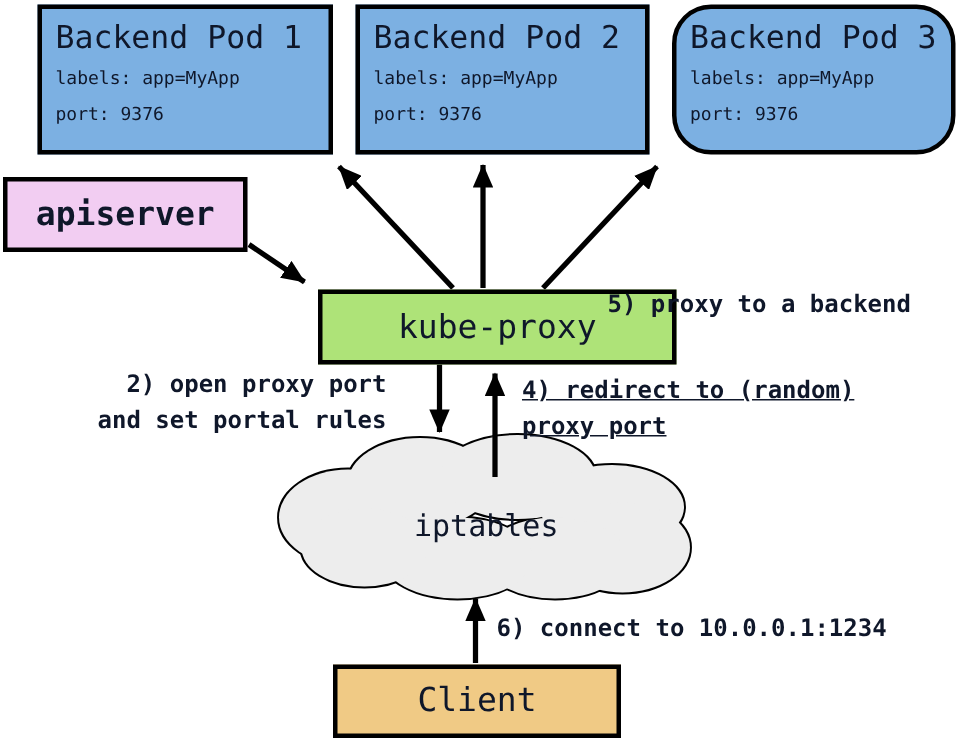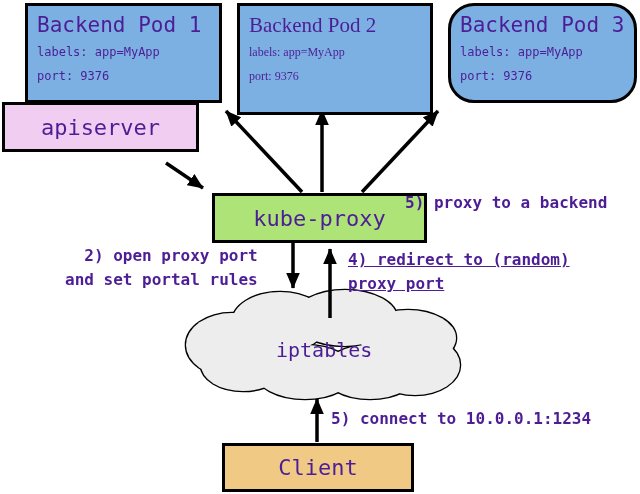--- a/index.html
+++ b/index.html
@@ -1,21 +1,21 @@
 <!DOCTYPE html>
 <html><head>
 <meta charset="utf-8">
 <style>
   html, body { margin: 0; padding: 0; background: #ffffff; }
   .stage {
     position: relative;
     width: 640px;
     height: 494px;
     font-family: "DejaVu Sans Mono", monospace;
-    color: #4c1d95;
+    color: #0f172a;
     overflow: hidden;
     background: #ffffff;
   }
   .stage svg { position: absolute; left: 0; top: 0; }
   .box { position: absolute; box-sizing: border-box; border: 3px solid #000; }
   .pod { background: #7cb0e2; padding: 4px 8px 0 9px; }
   .pod-title { font-size: 21px; line-height: 30px; white-space: nowrap; }
   .pod-line  { font-size: 12px; line-height: 24px; white-space: nowrap; }
   .label-box {
     display: flex; align-items: center; justify-content: center;
@@ -79,46 +79,46 @@
       <line x1="317" y1="442" x2="317" y2="399" marker-end="url(#ah)"></line>
     </g>
   </svg>
 
   <div class="box pod" style="left:25px; top:3px; width:197px; height:100px;">
     <div class="pod-title">Backend Pod 1</div>
     <div class="pod-line">labels: app=MyApp</div>
     <div class="pod-line">port: 9376</div>
   </div>
 
-  <div class="box pod" style="left:237px; top:3px; width:196px; height:112px;font-family:Liberation Serif, serif;">
+  <div class="box pod" style="left:237px; top:3px; width:196px; height:100px;">
     <div class="pod-title">Backend Pod 2</div>
     <div class="pod-line">labels: app=MyApp</div>
     <div class="pod-line">port: 9376</div>
   </div>
 
   <div class="box pod" style="left:448px; top:3px; width:189px; height:100px;border-radius:26px;">
     <div class="pod-title">Backend Pod 3</div>
     <div class="pod-line">labels: app=MyApp</div>
     <div class="pod-line">port: 9376</div>
   </div>
 
-  <div class="box label-box apiserver" style="left:2px; top:102px; width:197px; height:50px;">
+  <div class="box label-box apiserver" style="left:2px; top:118px; width:163px; height:50px;font-weight:bold;">
     <span>apiserver</span>
   </div>
 
-  <div class="box label-box kubeproxy" style="left:212px; top:193px; width:215px; height:50px;">
+  <div class="box label-box kubeproxy" style="left:212px; top:193px; width:239px; height:50px;">
     <span>kube-proxy</span>
   </div>
 
   <div class="box label-box client" style="left:222px; top:443px; width:192px; height:49px;">
     <span>Client</span>
   </div>
 
   <div class="cloud-label" style="left:276px; top:342px;">iptables</div>
 
   <div class="step" style="left:65px; top:244px;text-align:right;">2) open proxy port
 and set portal rules</div>
-  <div class="step" style="left:331px; top:407px;">5) connect to 10.0.0.1:1234</div>
+  <div class="step" style="left:331px; top:407px;">6) connect to 10.0.0.1:1234</div>
   <div class="step" style="left:348px; top:248px;text-decoration:underline;">4) redirect to (random)
 proxy port</div>
   <div class="step" style="left:405px; top:146px;margin-top:45px;">5) proxy to a backend</div>
 
 </div>
 
 </body></html>

